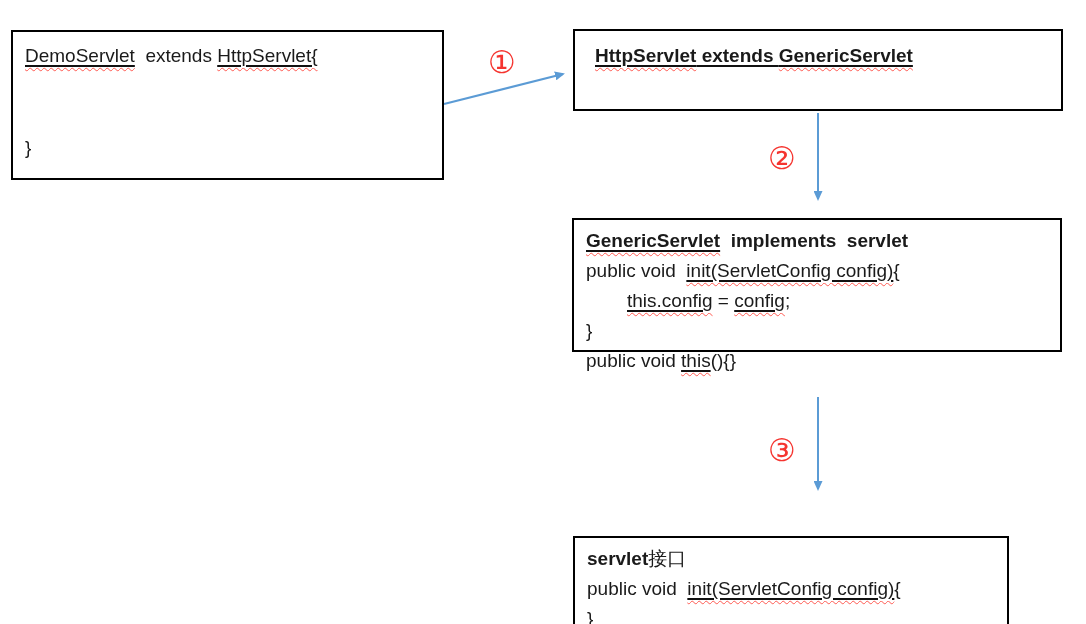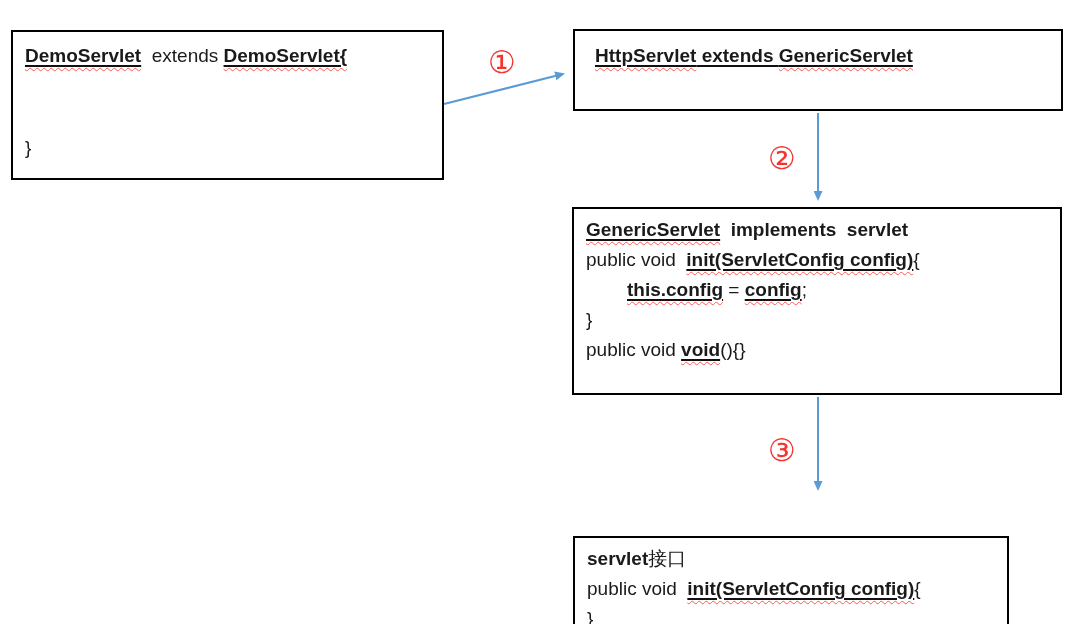--- a/index.html
+++ b/index.html
@@ -6,25 +6,25 @@
   .canvas{
     position:relative;width:1086px;height:624px;background:#ffffff;overflow:hidden;
     font-family:"Liberation Sans",sans-serif;color:#1a1a1a;
   }
   .box{
     position:absolute;background:#fff;border:2px solid #000;box-sizing:border-box;
     font-size:19px;line-height:30px;padding:6px 12px;
   }
   .box-demo{left:11px;top:30px;width:433px;height:150px;padding-top:9px;}
   .box-http{left:573px;top:29px;width:490px;height:82px;padding-top:10px;padding-left:20px;}
-  .box-generic{left:572px;top:207px;width:490px;height:188px;}
+  .box-generic{left:572px;top:218px;width:490px;height:134px;}
   .box-servlet{left:573px;top:496px;width:436px;height:107px;margin-top:40px;}
   .b{font-weight:bold;}
   .u{text-decoration:underline;text-decoration-color:#111;text-decoration-thickness:1.5px;text-underline-offset:3px;}
-  .sq{text-decoration:underline;text-decoration-style:wavy;text-decoration-color:#ff5a52;text-decoration-thickness:1px;text-underline-offset:5px;font-weight:bold;}
+  .sq{text-decoration:underline;text-decoration-style:wavy;text-decoration-color:#ff5a52;text-decoration-thickness:1px;text-underline-offset:5px;}
   .u .sq{text-decoration:underline wavy #ff5a52;text-decoration-thickness:1px;text-underline-offset:5px;}
   .indent{margin-left:41px;}
   .close-demo{margin-top:62px;}
   .step{
     position:absolute;transform:translate(-50%,-50%);
     font-family:"DejaVu Serif","DejaVu Sans",serif;
     font-size:31px;color:#f5342f;line-height:1;
   }
   .step1{left:502px;top:62px;}
   .step2{left:782px;top:158px;}
@@ -46,34 +46,34 @@
     <line x1="444" y1="104" x2="563" y2="74" stroke="#5b9bd5" stroke-width="2" marker-end="url(#ah)"></line>
     <line x1="818" y1="113" x2="818" y2="199" stroke="#5b9bd5" stroke-width="2" marker-end="url(#ah)"></line>
     <line x1="818" y1="397" x2="818" y2="489" stroke="#5b9bd5" stroke-width="2" marker-end="url(#ah)"></line>
   </svg>
 
   <div class="step step1">①</div>
   <div class="step step2">②</div>
   <div class="step step3">③</div>
 
   <div class="box box-demo">
-    <div class="line"><span class="u"><span class="sq">DemoServlet</span></span><span>  extends </span><span class="u"><span class="sq">DemoServlet{</span></span></div>
+    <div class="line"><span class="u"><span class="sq">DemoServlet</span></span><span>  extends </span><span class="u"><span class="sq">HttpServlet{</span></span></div>
     <div class="line close-demo">}</div>
   </div>
 
   <div class="box box-http">
     <div class="line b"><span class="u"><span class="sq">HttpServlet</span><span> extends </span><span class="sq">GenericServlet</span></span></div>
   </div>
 
   <div class="box box-generic">
     <div class="line b"><span class="u"><span class="sq">GenericServlet</span></span><span>  implements  servlet</span></div>
     <div class="line"><span>public void  </span><span class="u"><span class="sq">init(ServletConfig config)</span></span><span>{</span></div>
     <div class="line indent"><span class="u"><span class="sq">this.config</span></span><span> = </span><span class="u"><span class="sq">config</span></span><span>;</span></div>
     <div class="line">}</div>
-    <div class="line"><span>public void </span><span class="u"><span class="sq">void</span></span><span>(){}</span></div>
+    <div class="line"><span>public void </span><span class="u"><span class="sq">this</span></span><span>(){}</span></div>
   </div>
 
   <div class="box box-servlet">
     <div class="line"><span class="b">servlet</span><span>接口</span></div>
     <div class="line"><span>public void  </span><span class="u"><span class="sq">init(ServletConfig config)</span></span><span>{</span></div>
     <div class="line">}</div>
   </div>
 
 </div>
 

